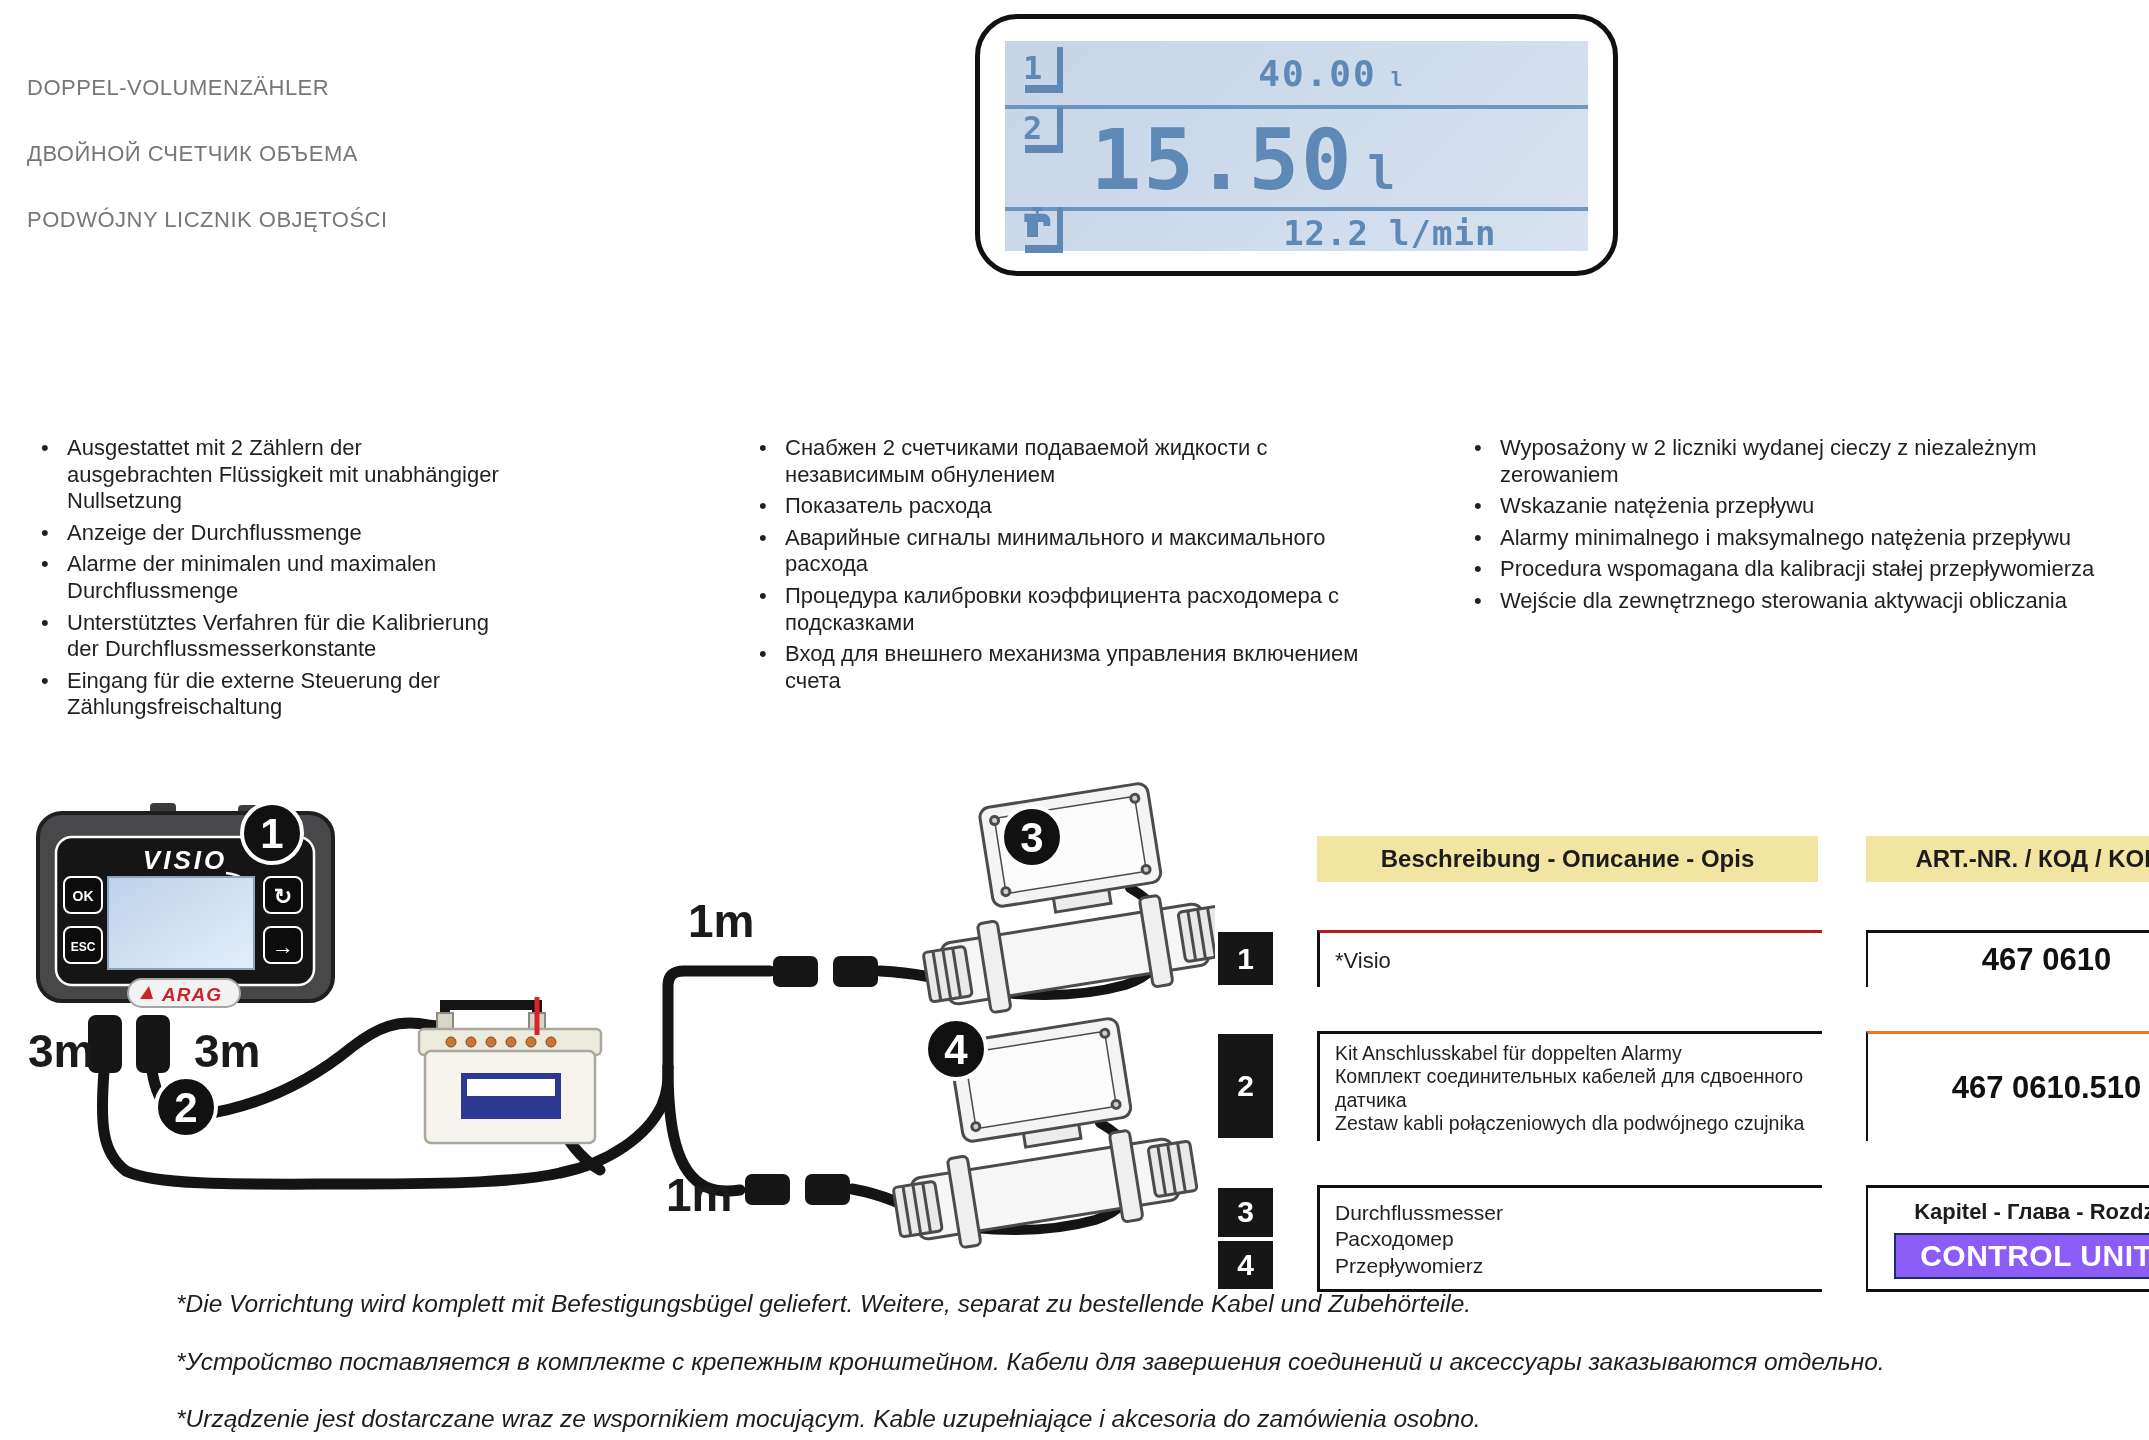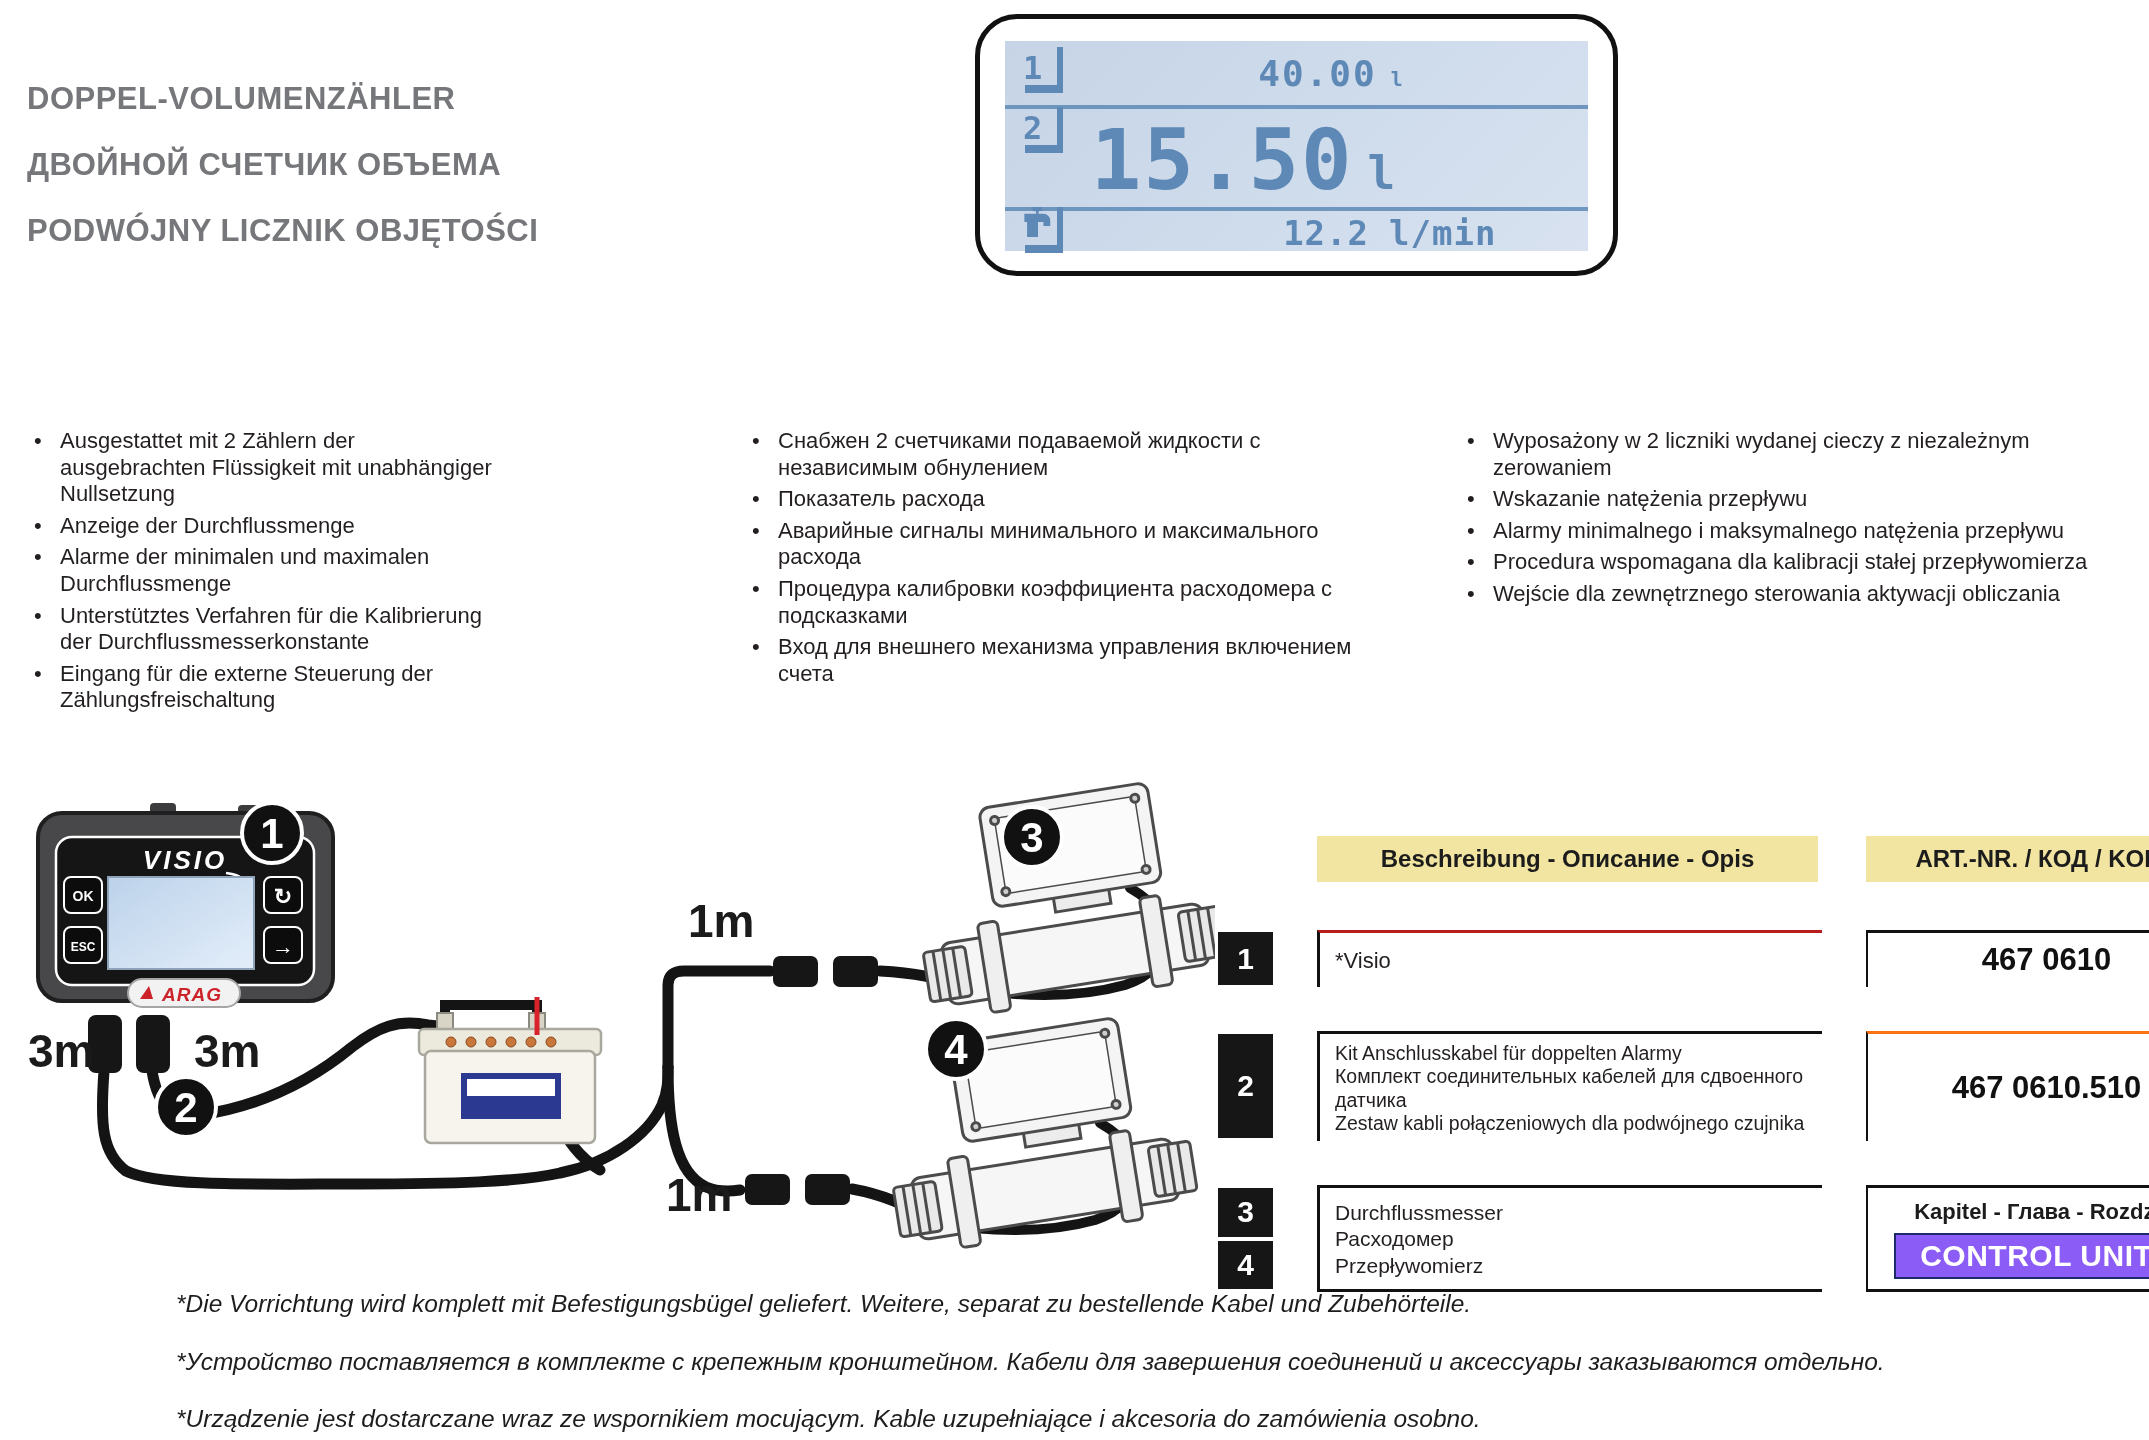--- a/index.html
+++ b/index.html
@@ -2,21 +2,21 @@
 <html><head>
 <meta charset="utf-8">
 <style>
   html,body{margin:0;padding:0;}
   body{
     width:2149px;height:1440px;position:relative;background:#ffffff;
     font-family:"Liberation Sans", sans-serif;color:#231f20;overflow:hidden;
   }
   
   .main-title{
-    position:absolute;left:27px;font-size:31px;font-weight:bold;
+    position:absolute;left:27px;font-size:22px;font-weight:normal;
     color:#76777a;letter-spacing:.5px;white-space:nowrap;text-align:center;
   }
   .t-de{top:60px;} .t-ru{top:126px;} .t-pl{top:192px;}
 
   
   .lcd-frame{
     position:absolute;left:975px;top:14px;width:633px;height:252px;
     border:5px solid #111;border-radius:42px;background:#fff;
   }
   .lcd-screen{
@@ -41,21 +41,21 @@
     position:absolute;white-space:nowrap;
     font-family:"DejaVu Sans Mono",monospace;font-weight:bold;color:#5e89b6;
   }
   .v1{left:56%;transform:translateX(-50%);font-size:36px;letter-spacing:2px;}
   .v2{left:41%;transform:translateX(-50%);font-size:84px;letter-spacing:2px;top:2px;}
   .v3{left:66%;transform:translateX(-50%);font-size:34px;letter-spacing:1px;}
   .lcd-unit{font-size:.55em;margin-left:14px;}
   .v3 .lcd-unit{font-size:1em;margin-left:20px;}
 
   
-  .feat{position:absolute;top:428px;list-style:none;margin:0;padding:0;}
+  .feat{position:absolute;top:428px;list-style:none;margin:7px;padding:0;}
   .feat li{
     position:relative;padding-left:33px;font-size:22px;line-height:1.21;
     margin-bottom:5px;color:#231f20;
   }
   .feat li::before{content:"\2022";position:absolute;left:7px;top:0;font-size:22px;}
   .feat-de{left:27px;width:475px;}
   .feat-ru{left:745px;width:615px;}
   .feat-pl{left:1460px;width:665px;}
 
   

